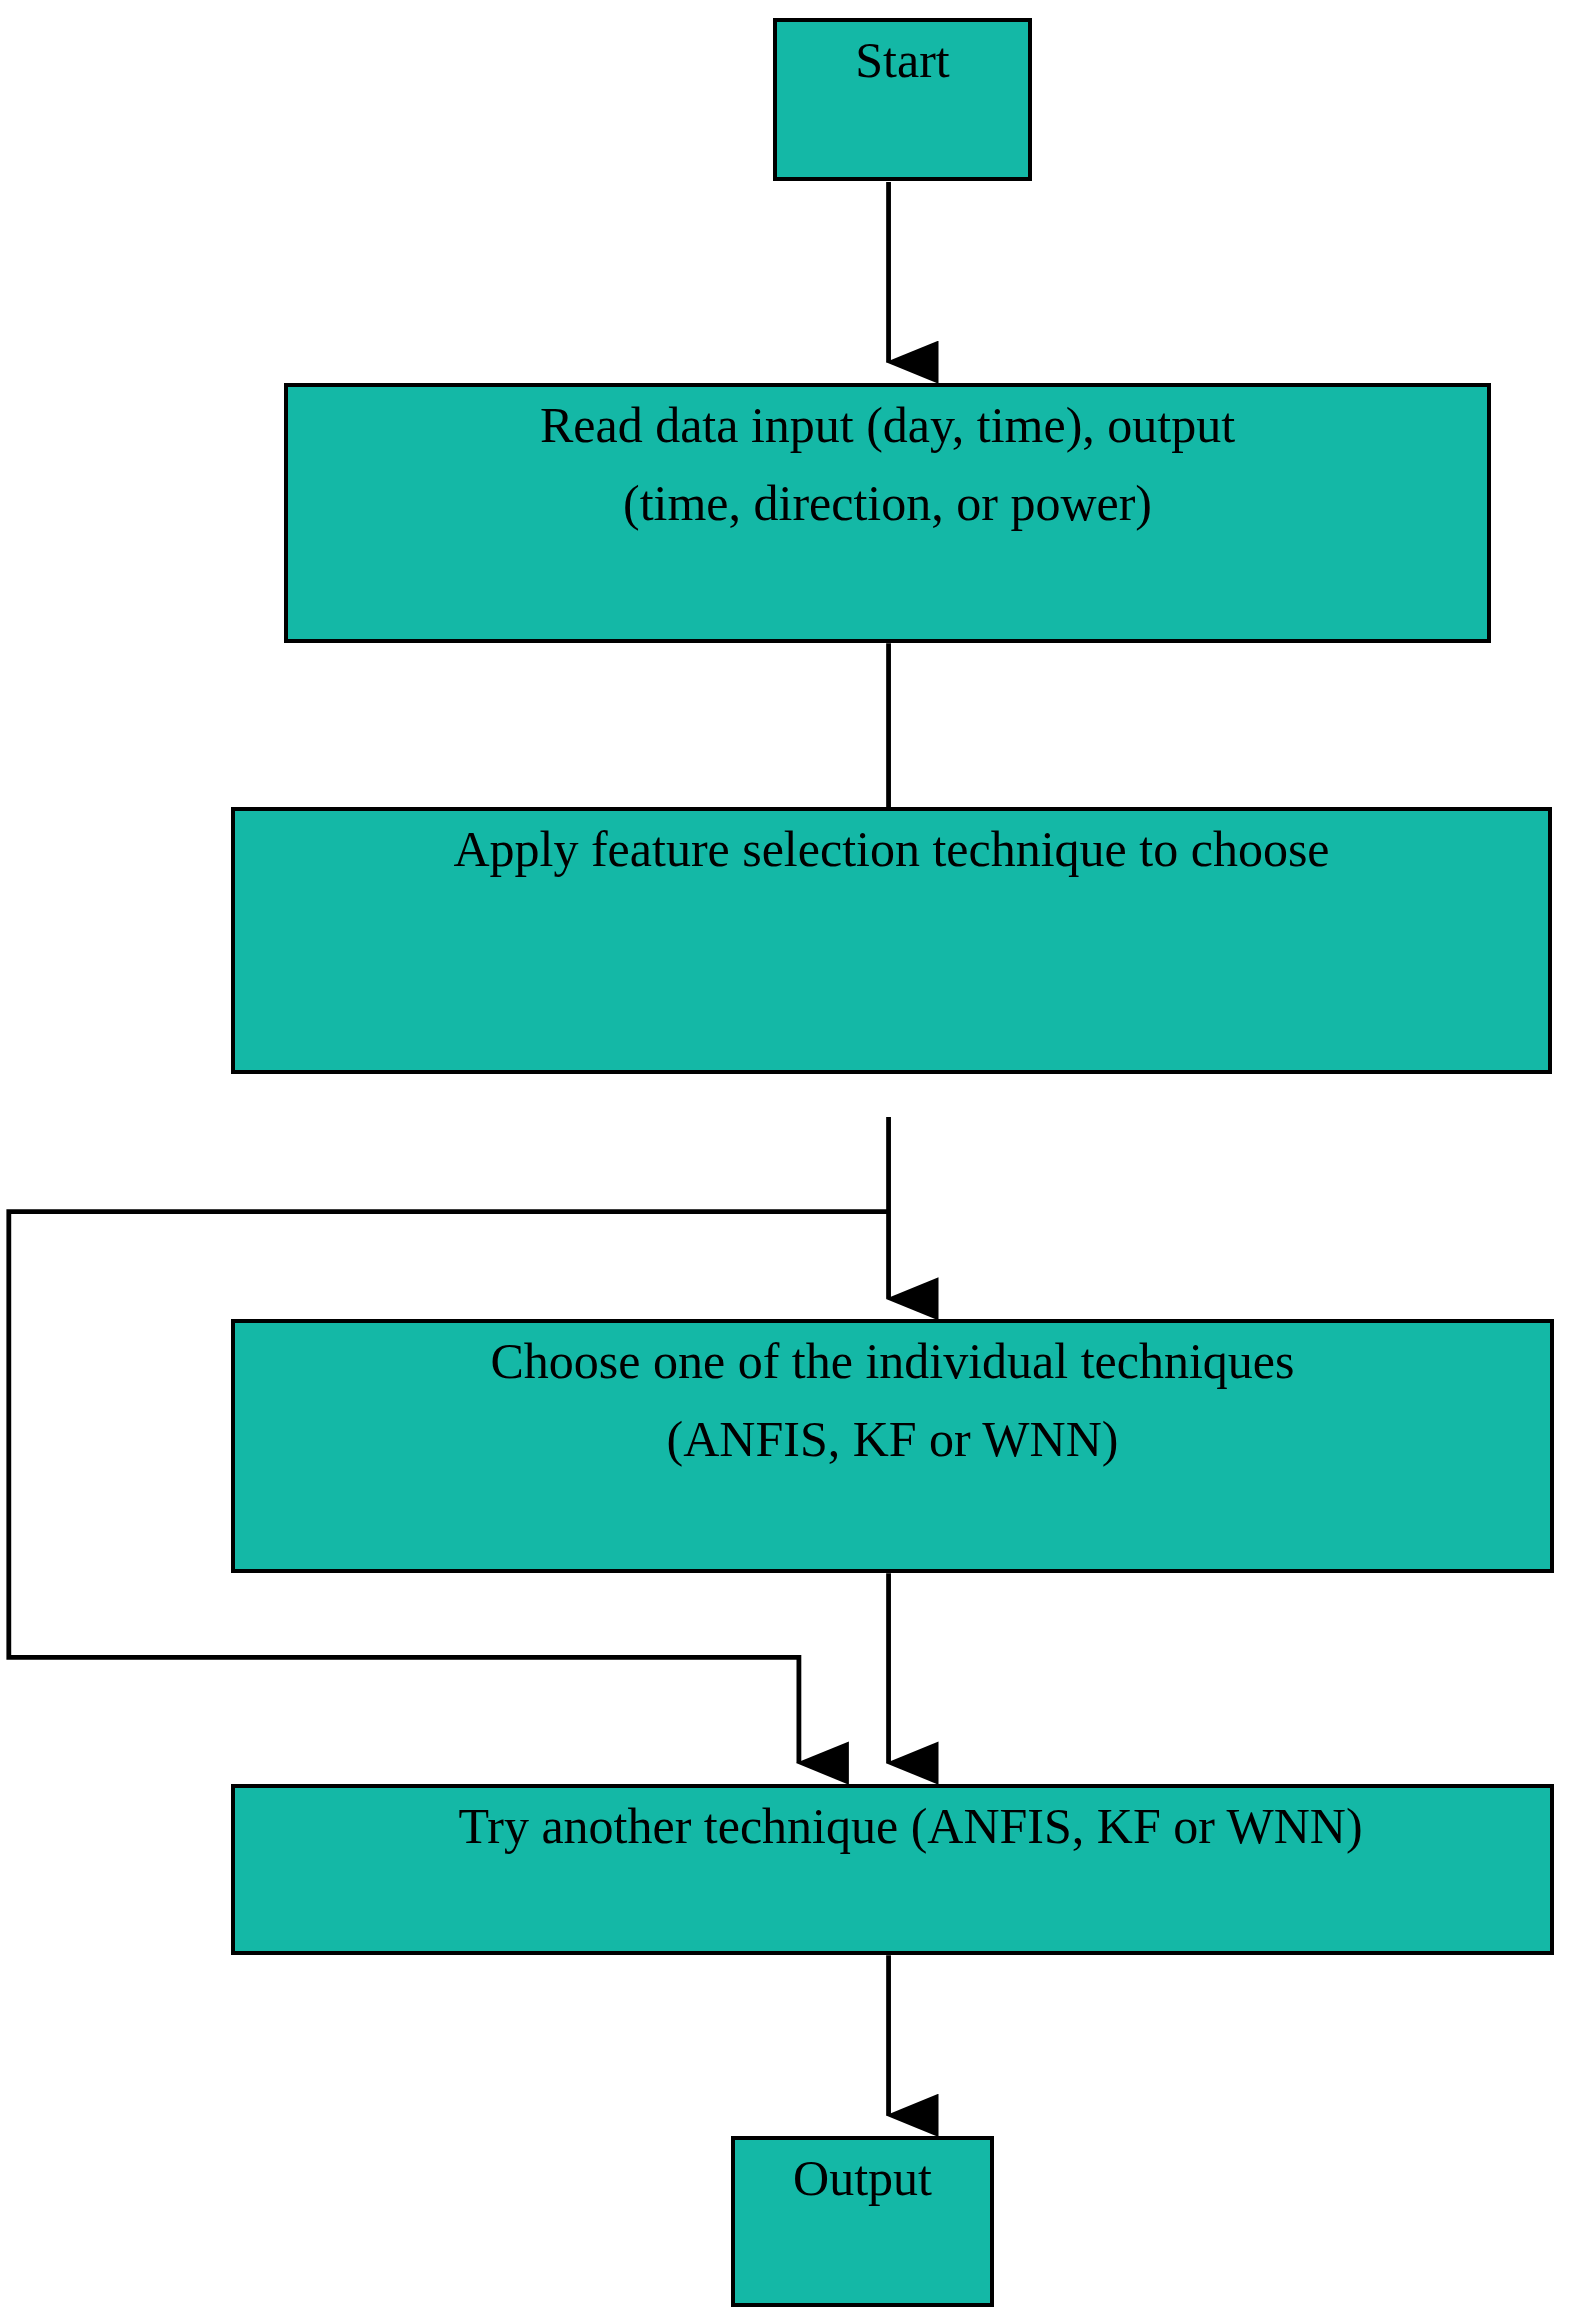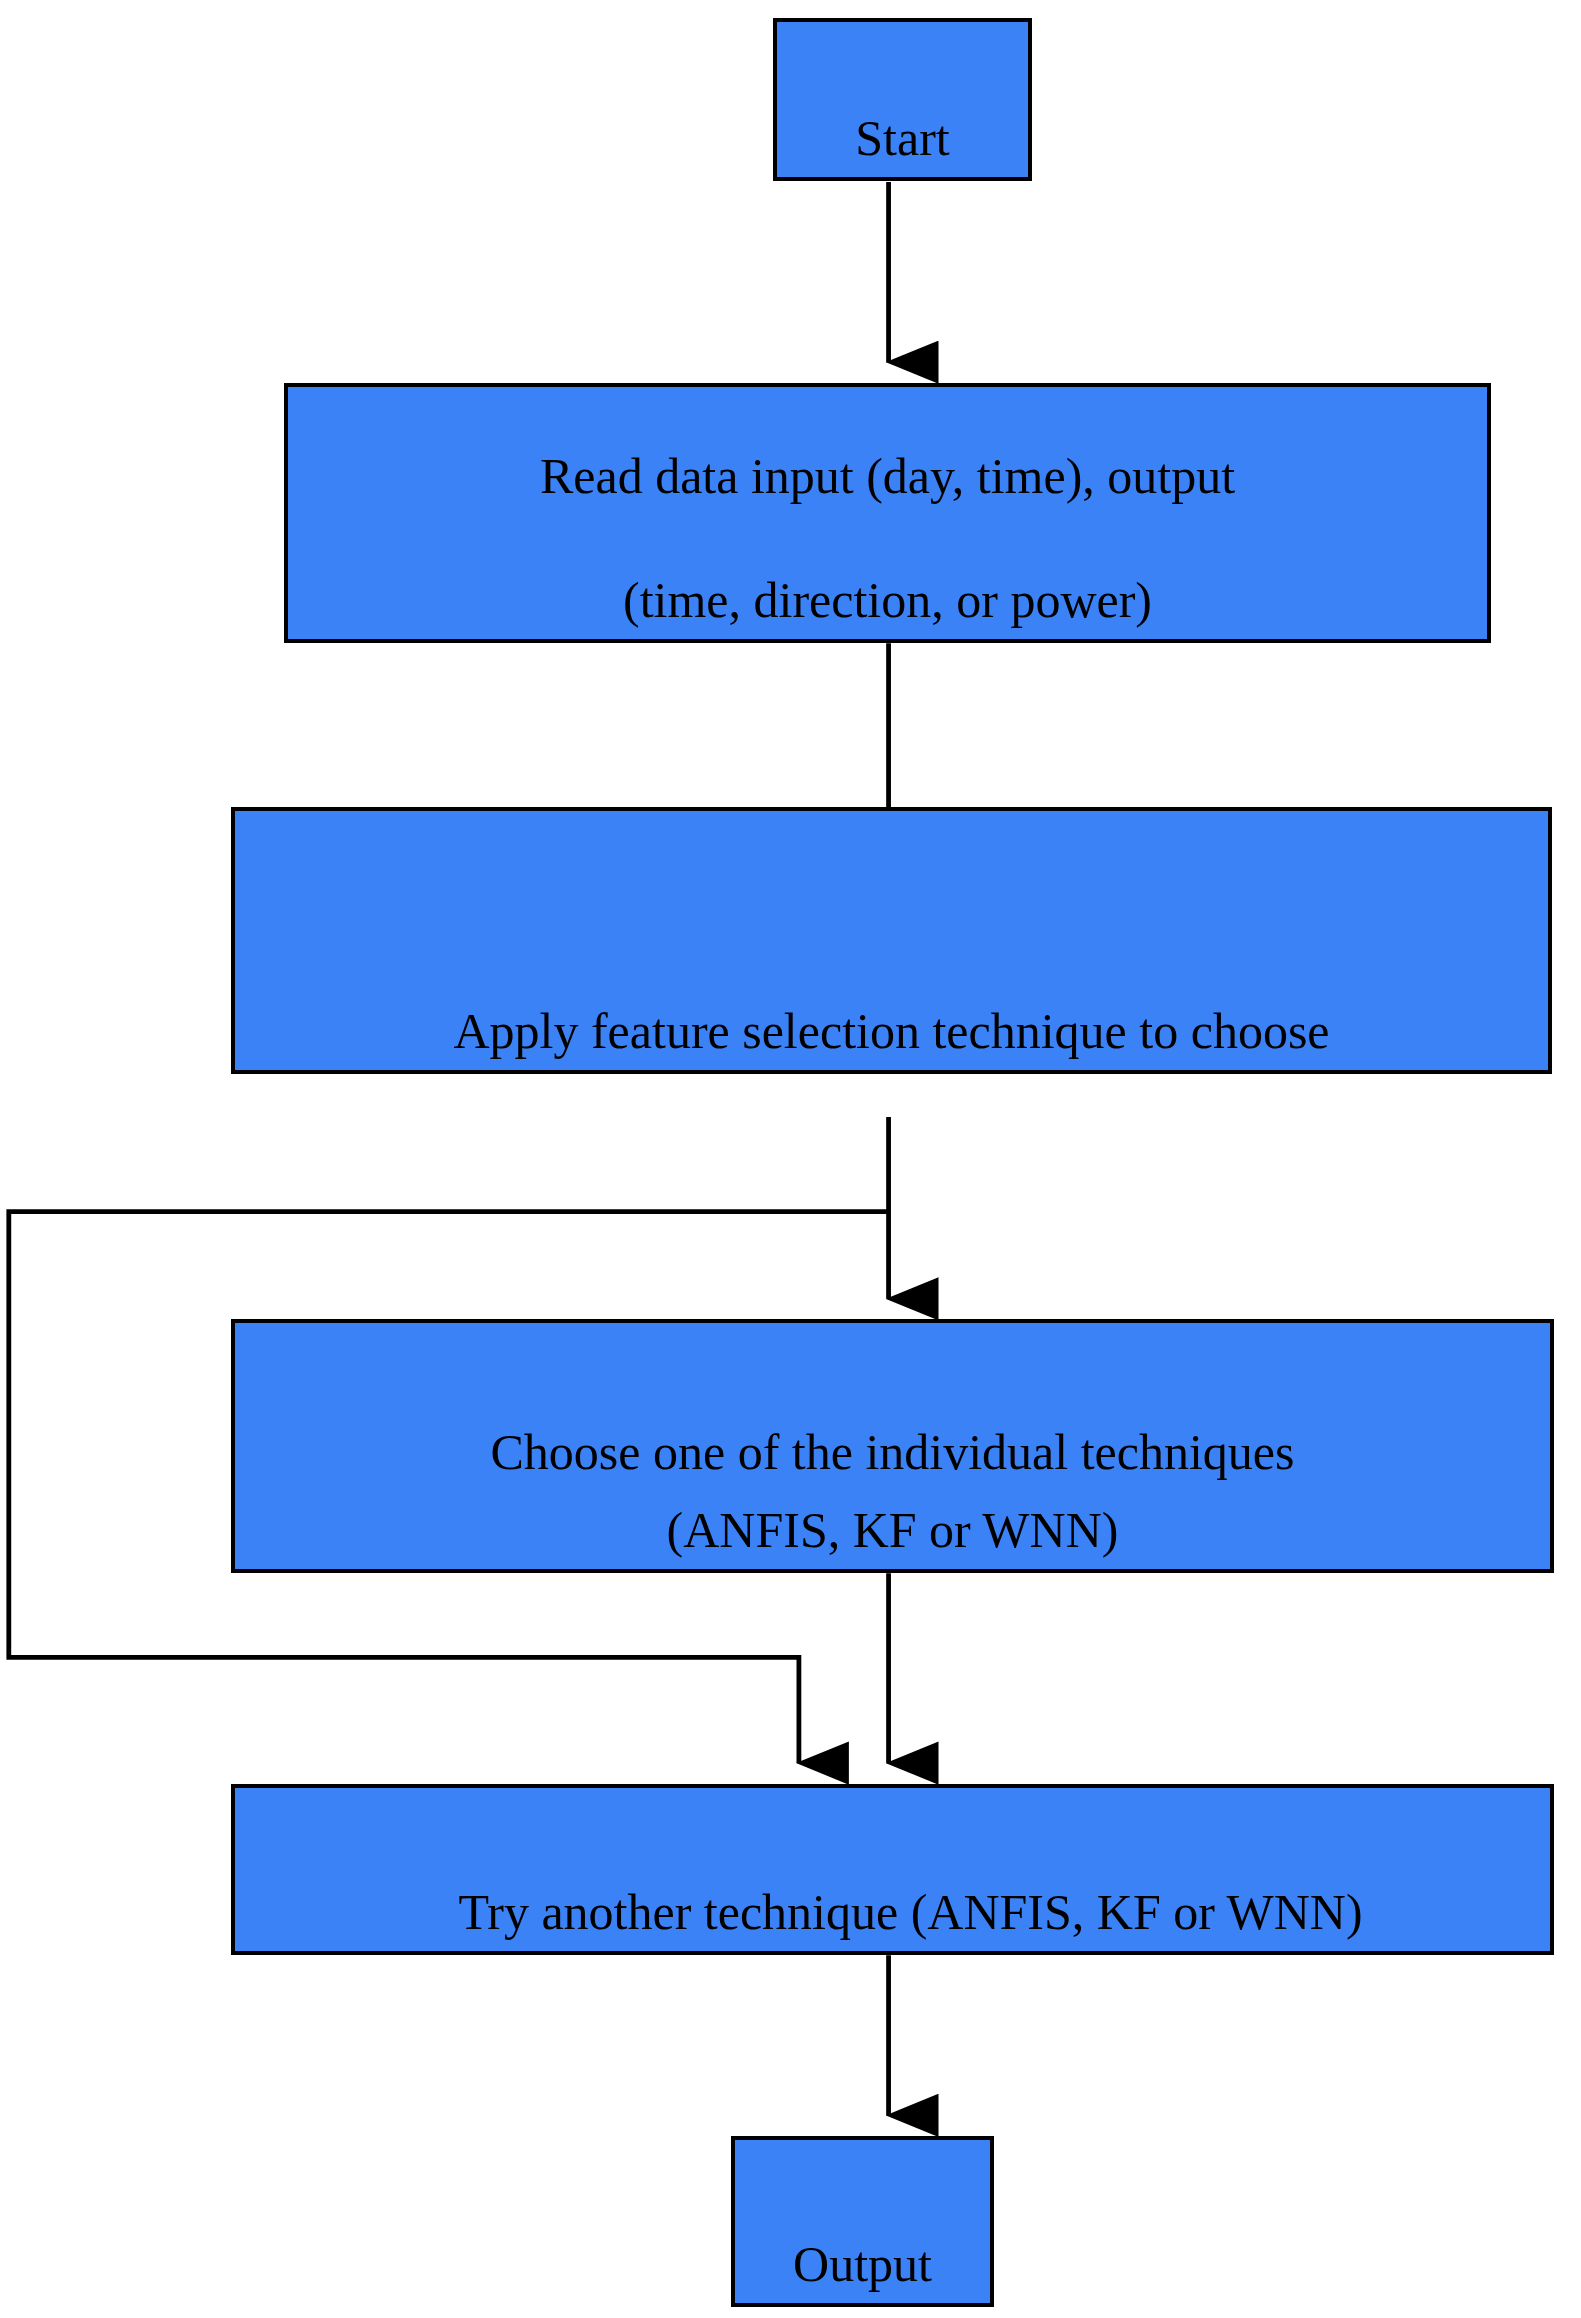--- a/index.html
+++ b/index.html
@@ -12,25 +12,25 @@
     width: 1581px;
     height: 2319px;
     background: #ffffff;
     font-family: "Liberation Serif", "DejaVu Serif", serif;
     overflow: hidden;
   }
   .node {
     position: absolute;
     box-sizing: border-box;
     border: 4px solid #000000;
-    background: #3b82f6;
+    background: #14b8a6;
     display: flex;
     flex-direction: column;
     align-items: center;
-    justify-content: flex-end;
+    justify-content: flex-start;
     color: #000000;
     text-align: center;
     line-height: 1.55;
   }
   .node .line {
     display: block;
     white-space: nowrap;
   }
   #node-start {
     left: 773px;
@@ -38,21 +38,20 @@
     width: 259px;
     height: 163px;
     font-size: 50px;
   }
   #node-read-data {
     left: 284px;
     top: 383px;
     width: 1207px;
     height: 260px;
     font-size: 50px;
-    gap: 46px;
   }
   #node-feature-selection {
     left: 231px;
     top: 807px;
     width: 1321px;
     height: 267px;
     font-size: 50px;
   }
   #node-choose-technique {
     left: 231px;

